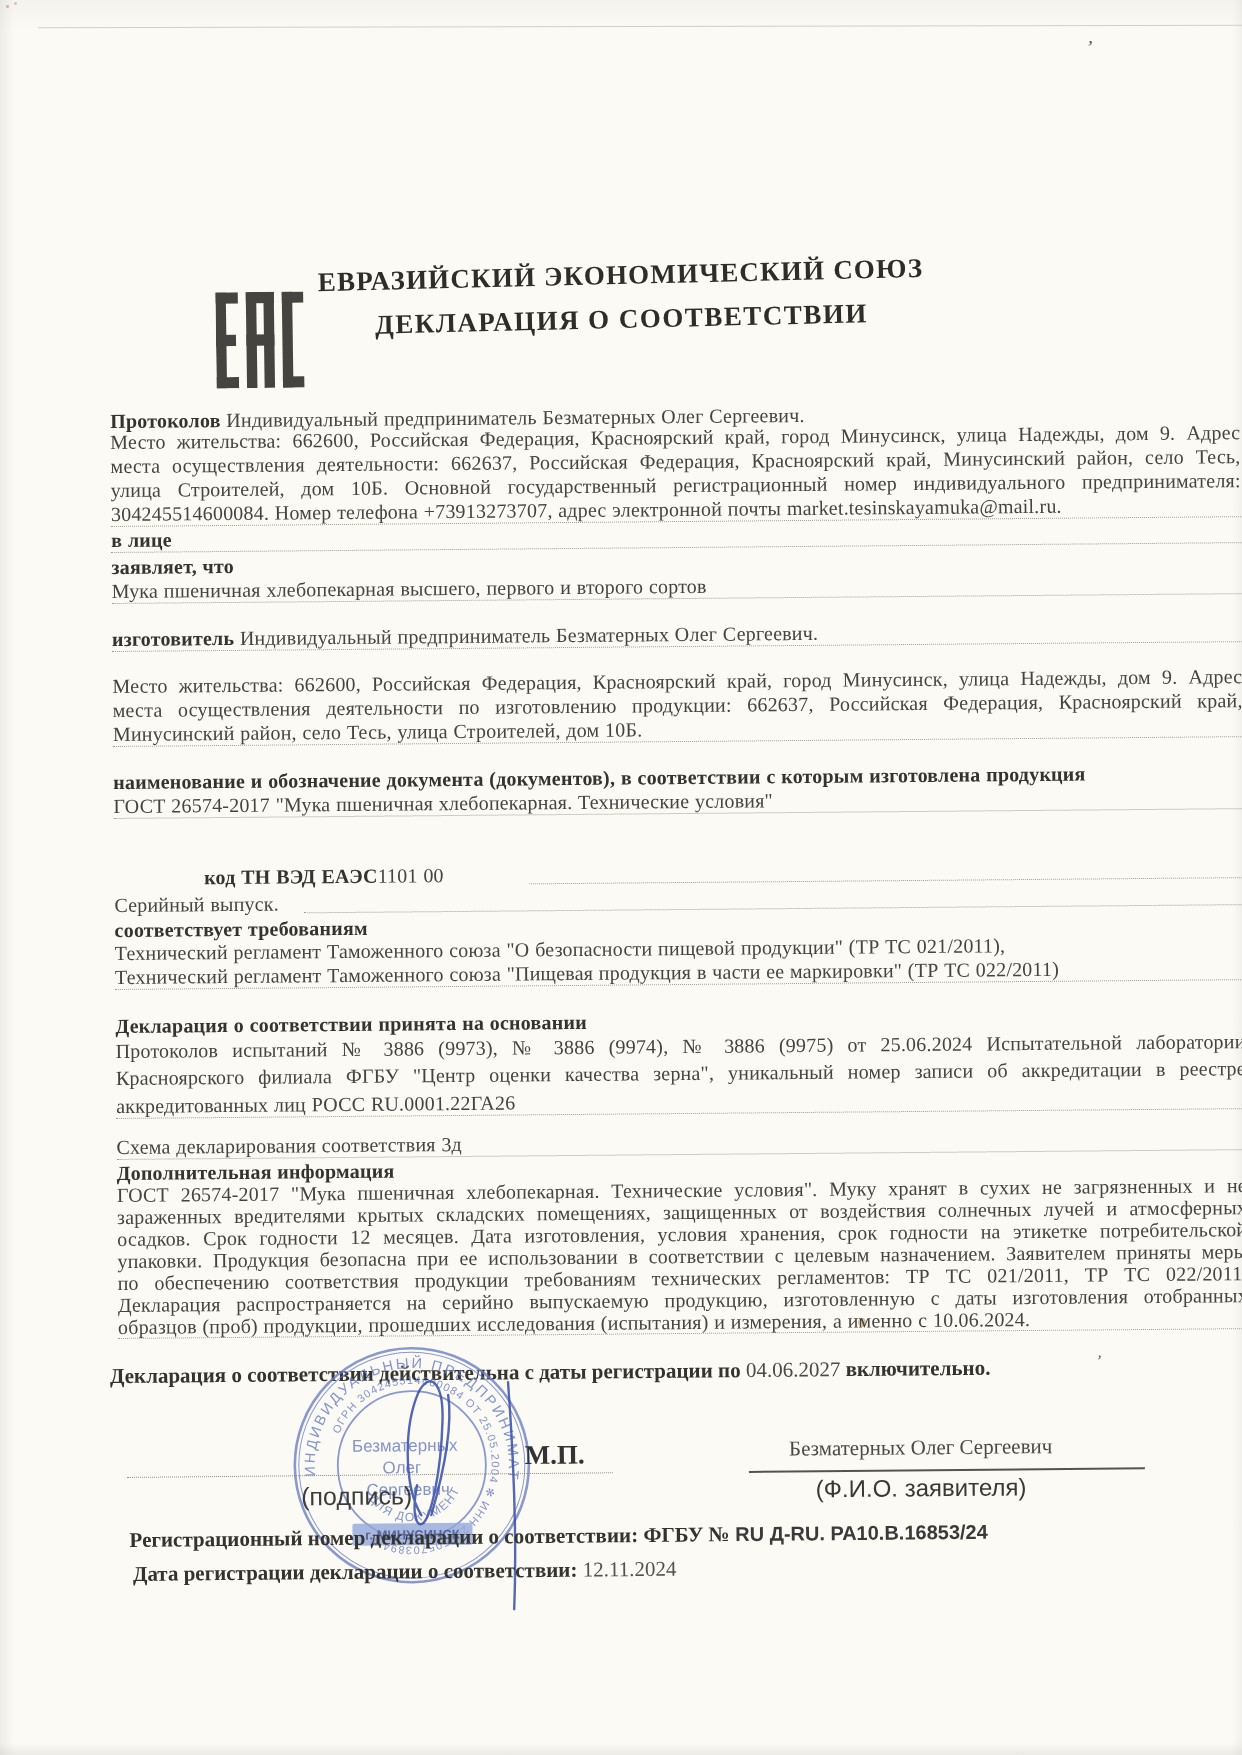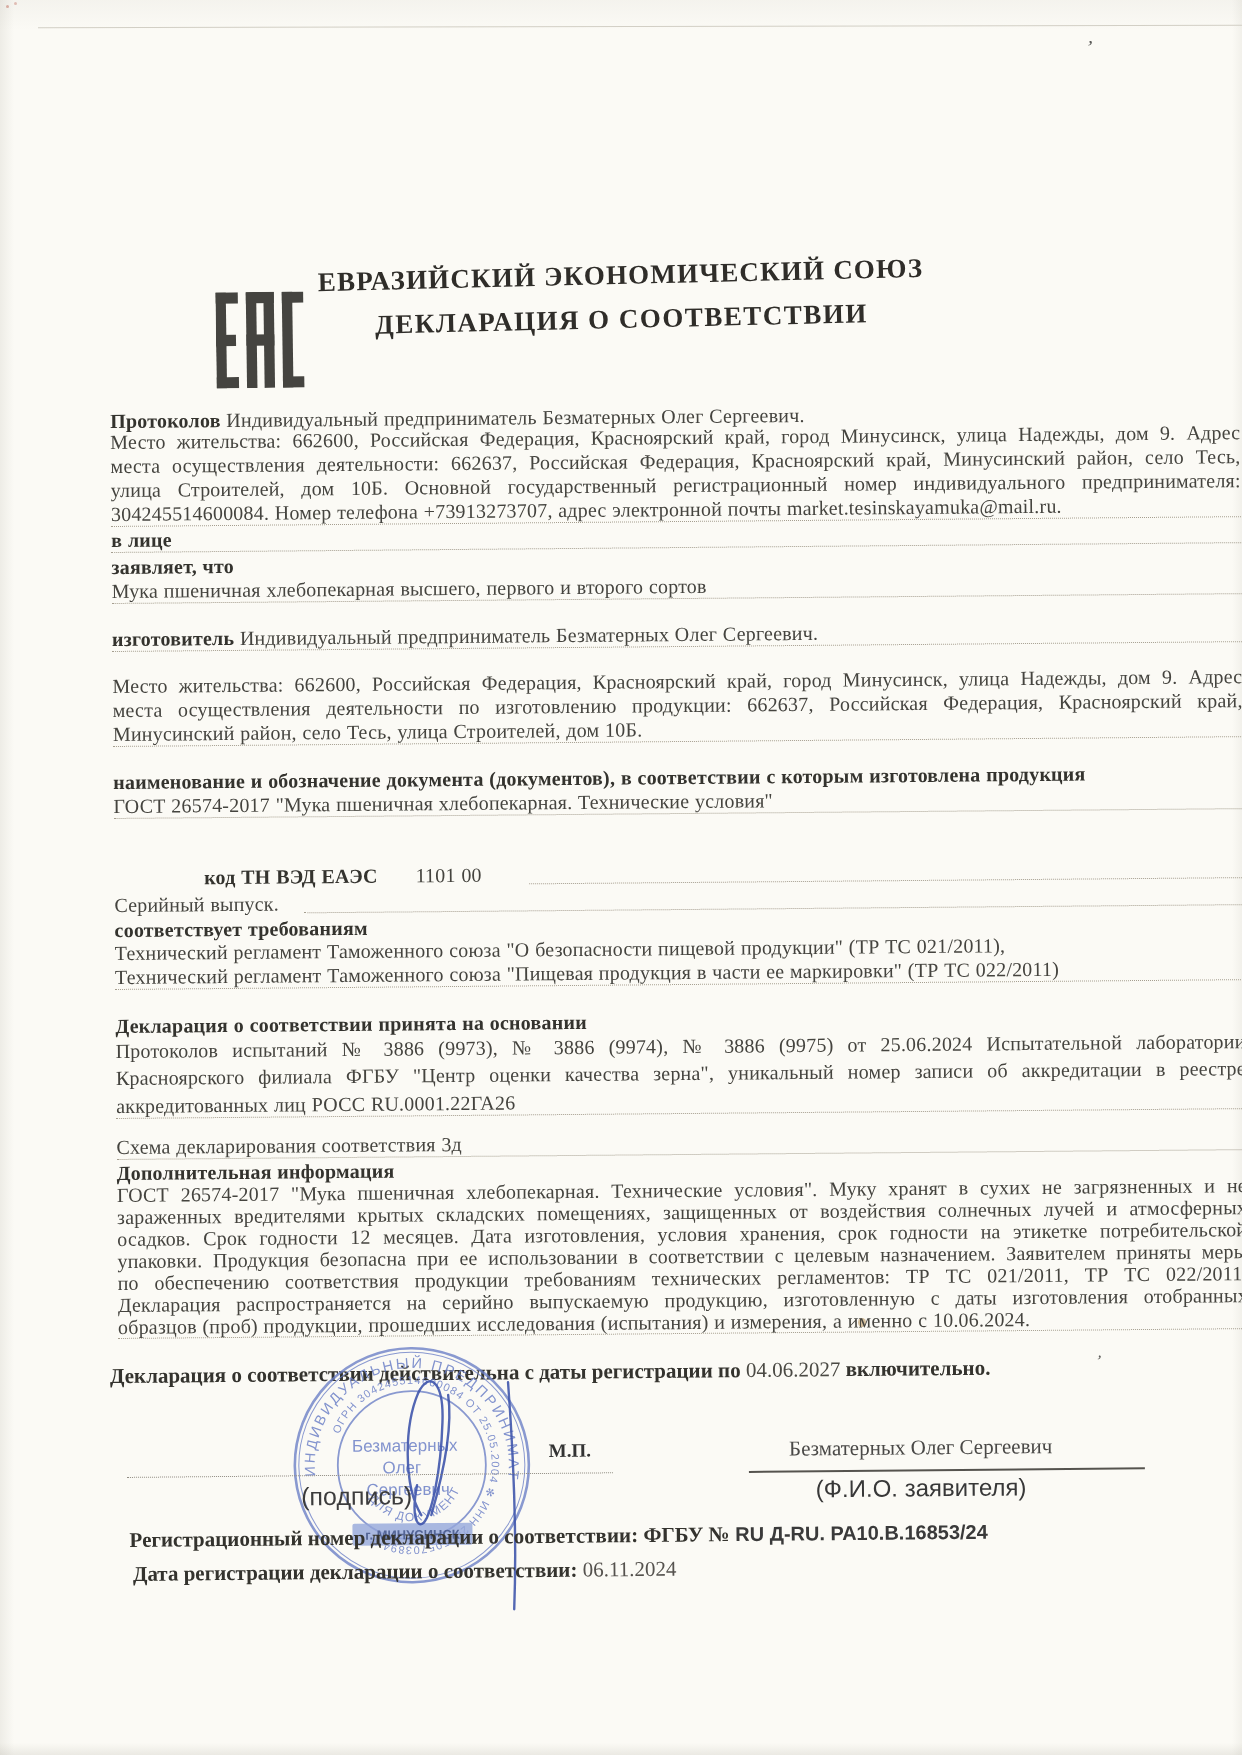--- a/index.html
+++ b/index.html
@@ -26,27 +26,27 @@
         transform:rotate(-0.5deg);transform-origin:0 0;
         font-size:20px;color:#45443f;letter-spacing:.2px;word-spacing:.5px;}
   .ln{height:24px;line-height:24px;white-space:nowrap;position:relative;}
   .ln b{color:#34332e;}
   .j{white-space:normal;text-align:justify;text-align-last:justify;}
   .u{border-bottom:1px dotted #a59e8f;}
   .up::after{content:"";position:absolute;left:var(--ux,300px);right:0;bottom:2px;
         border-bottom:1px dotted #a59e8f;}
   .tight{height:22px;line-height:22px;}
   .kodlabel{padding-left:90px;}
-  .kodval{margin-left:38px;}
+  .kodval{}
   
   .footer{position:absolute;left:0;top:1360px;width:1242px;height:395px;
         transform:rotate(-0.55deg);transform-origin:120px 20px;}
   .validity{position:absolute;left:110px;top:4px;font-size:21px;font-weight:bold;color:#34332e;white-space:nowrap;}
   .validity .dt{font-weight:normal;color:#4a4943;}
-  .mp{position:absolute;left:524px;top:84px;font-size:19px;font-weight:bold;color:#333;margin-left:24px;}
+  .mp{position:absolute;left:524px;top:84px;font-size:27px;font-weight:bold;color:#333;}
   .sig-line-left{position:absolute;left:126px;top:117px;width:486px;border-top:1px dotted #8f8b82;}
   .podpis{position:absolute;left:300px;top:124px;font-family:"Liberation Sans",sans-serif;
         font-size:25px;color:#3c3c3c;}
   .name-r{position:absolute;left:690px;top:83px;width:460px;text-align:center;
         font-size:21px;color:#4a4947;}
   .sig-line-right{position:absolute;left:748px;top:117px;width:396px;border-top:2px solid #55534e;}
   .fio{position:absolute;left:690px;top:122px;width:460px;text-align:center;
         font-family:"Liberation Sans",sans-serif;font-size:24px;color:#383838;}
   .regrow{position:absolute;left:128px;top:168px;font-size:21px;font-weight:bold;color:#34332e;white-space:nowrap;}
   .daterow{position:absolute;left:131px;top:202px;font-size:21px;font-weight:bold;color:#34332e;white-space:nowrap;}
@@ -167,17 +167,17 @@
 
     <div class="sig-line-left"></div>
     <div class="podpis">(подпись)</div>
     <div class="mp">М.П.</div>
 
     <div class="name-r">Безматерных Олег Сергеевич</div>
     <div class="sig-line-right"></div>
     <div class="fio">(Ф.И.О. заявителя)</div>
 
     <div class="regrow"><span>Регистрационный номер декларации о соответствии:</span><span> ФГБУ №</span><span class="regval-sans"> RU Д-RU. РА10.В.16853/24</span></div>
-    <div class="daterow"><span>Дата регистрации декларации о соответствии:</span><span class="dateval"> 06.11.2024</span></div>
+    <div class="daterow"><span>Дата регистрации декларации о соответствии:</span><span class="dateval"> 12.11.2024</span></div>
 
   </div>
 
 </div>
 
 </body></html>

